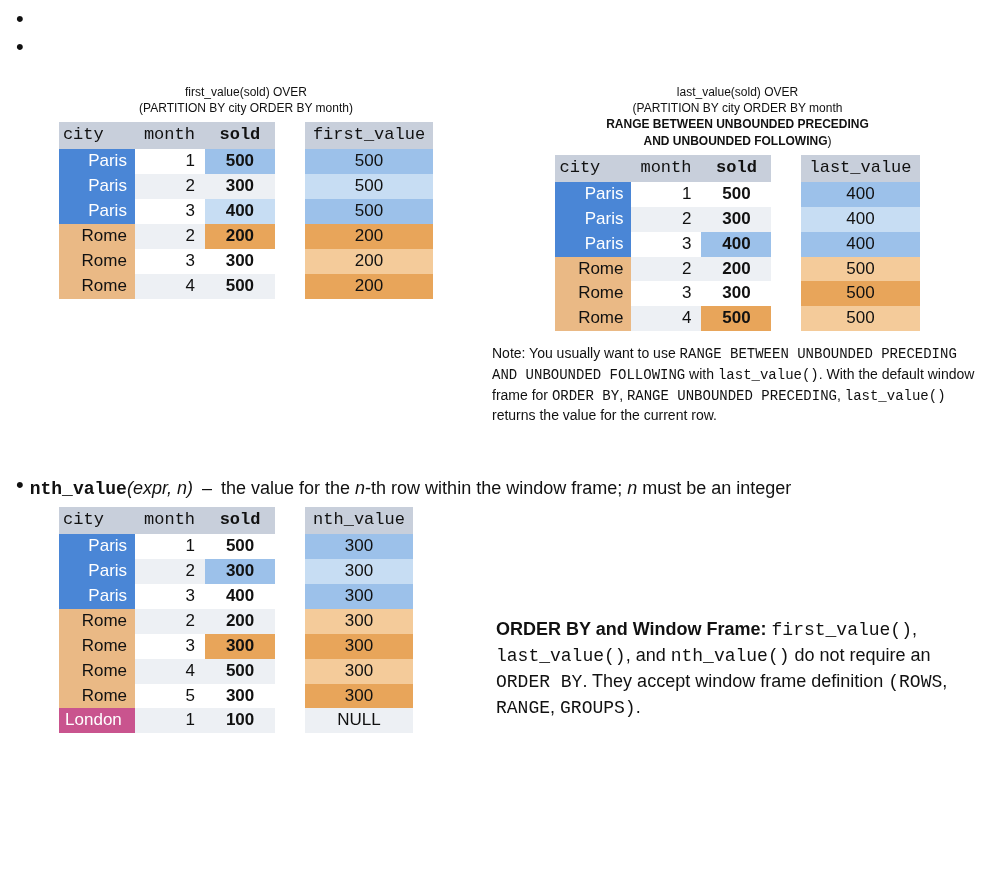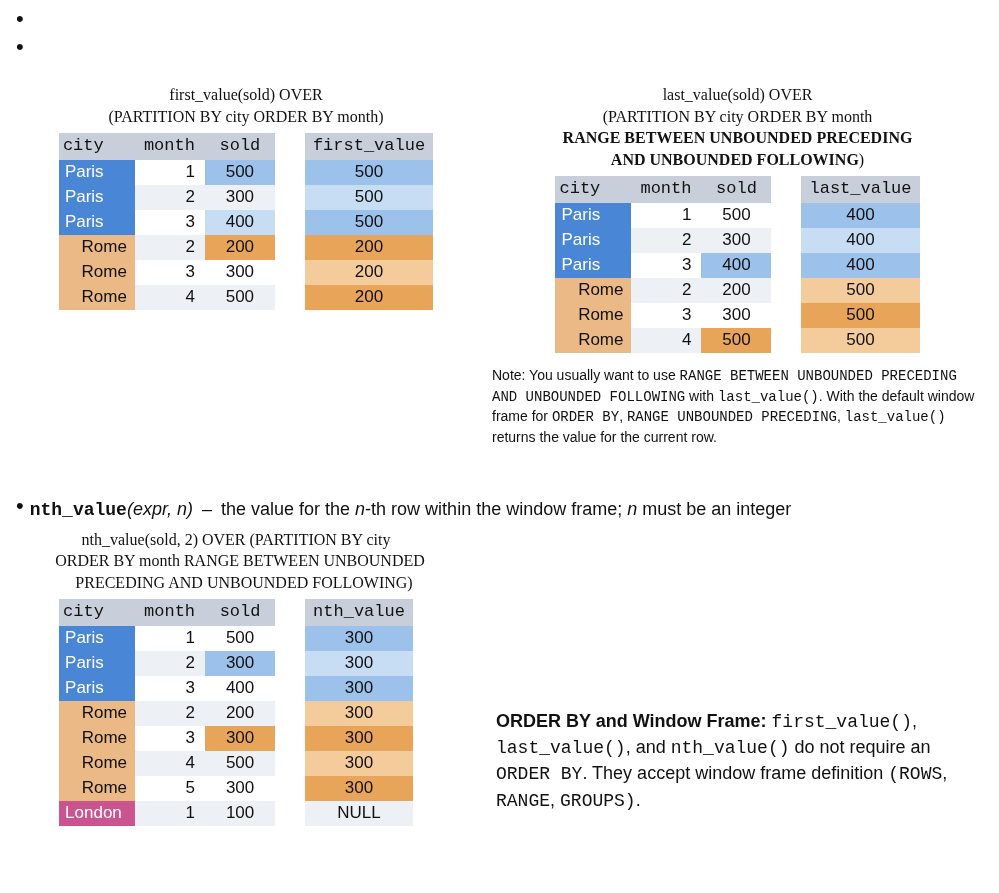--- a/index.html
+++ b/index.html
@@ -24,46 +24,46 @@
     .fn-arg { font-style: italic; }
     .dash { margin: 0 4px; }
     .two-col {
       display: flex;
       gap: 16px;
       margin-top: 24px;
     }
     .col { flex: 1; }
     .sql-caption {
       text-align: center;
-      font-family: Liberation Serif, serif;
-      font-size: 16px;
+      font-family: Liberation Sans, sans-serif;
+      font-size: 12px;
       line-height: 1.35;
       white-space: pre;
       margin-bottom: 6px;
     }
     .sql-caption .bold { font-weight: 700; }
     table { border-collapse: collapse; font-size: 17px; }
     th {
       background: #c8cfdb;
       font-weight: 400;
       padding: 2px 8px;
       font-family: "Menlo","Consolas","Courier New", monospace;
       text-align: center;
     }
     td {
       padding: 1px 8px;
       text-align: center;
     }
     .city-col { width: 76px; text-align: left; padding-left: 4px; }
     .month-col { width: 70px; text-align: right; padding-right: 10px; }
-    .sold-col { width: 70px; }
+    .sold-col { width: 70px; font-weight: bold; }
     .result-col { width: 100px; }
     .tables-row { display: flex; gap: 30px; justify-content: center; }
     
-    .blue-city { background: #4a86d6; color: #fff; text-align: left; padding-left: 6px; }
+    .blue-city { background: #4a86d6; color: #fff; text-align: right; padding-left: 6px; }
     .orange-city { background: #eab985; text-align: right; padding-left: 6px; }
     .pink-city { background: #c9548e; color: #fff; text-align: left; padding-left: 6px; }
     .stripe-lt { background: #edf0f4; }
     .sold-blue-dk { background: #9cc1ea; }
     .sold-blue-lt { background: #c7ddf3; }
     .sold-orange-dk { background: #e8a55a; }
     .res-blue-dk { background: #9cc1ea; }
     .res-blue-lt { background: #c7ddf3; }
     .res-orange-dk { background: #e8a55a; }
     .res-orange-lt { background: #f4cb9a; }
@@ -259,23 +259,20 @@
   <span class="bullet-dot">•</span>
   <span>
     <span class="fn-name mono">nth_value</span><span class="fn-arg">(expr, n)</span>
     <span class="dash">–</span>
     <span>the value for the </span><span class="fn-arg">n</span><span>-th row within the window frame; </span><span class="fn-arg">n</span><span> must be an integer</span>
   </span>
 </div>
 
 <div class="bottom-row">
   <div class="bottom-left">
-    <div class="sql-caption" style="text-align:center">nth_value(sold, 2) OVER (PARTITION BY city
-  ORDER BY month RANGE BETWEEN UNBOUNDED
-    PRECEDING AND UNBOUNDED FOLLOWING)</div>
     <div class="tables-row">
       <table>
         <tbody>
             <tr>
           <th class="city-col">city</th>
           <th class="month-col">month</th>
           <th class="sold-col">sold</th>
         </tr>
         </tbody>
           <tbody id="nth-input-body">

